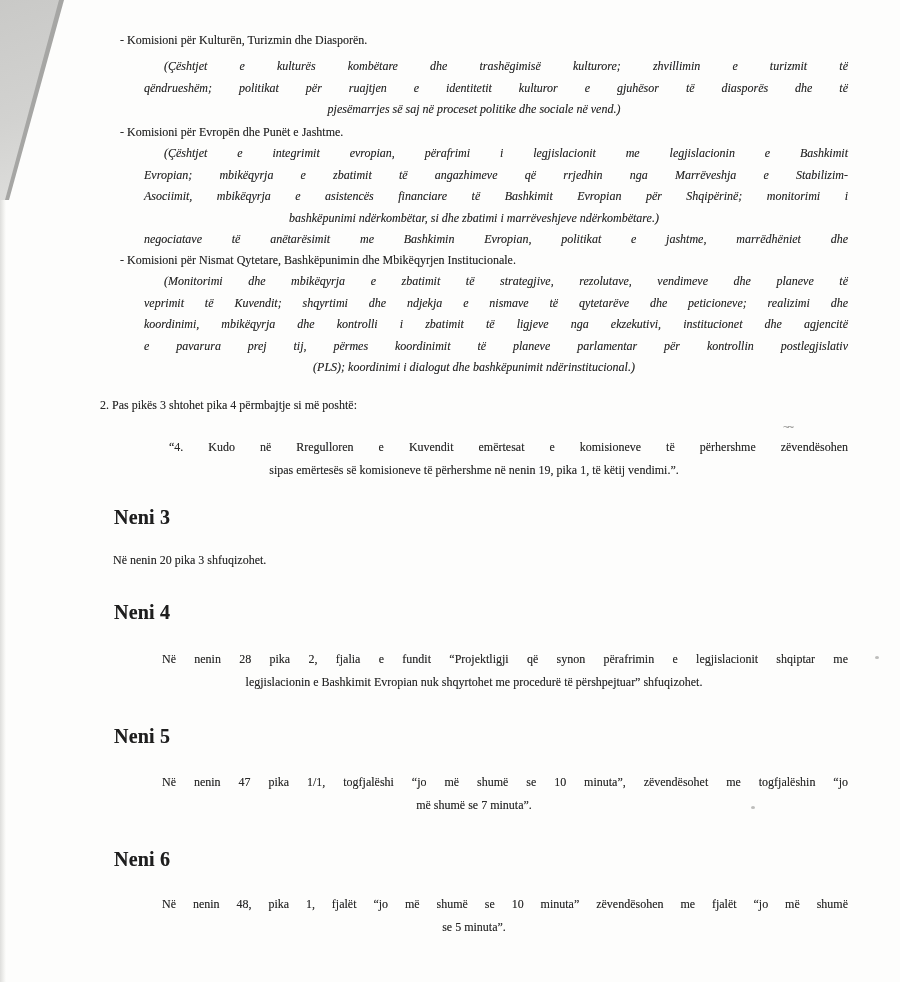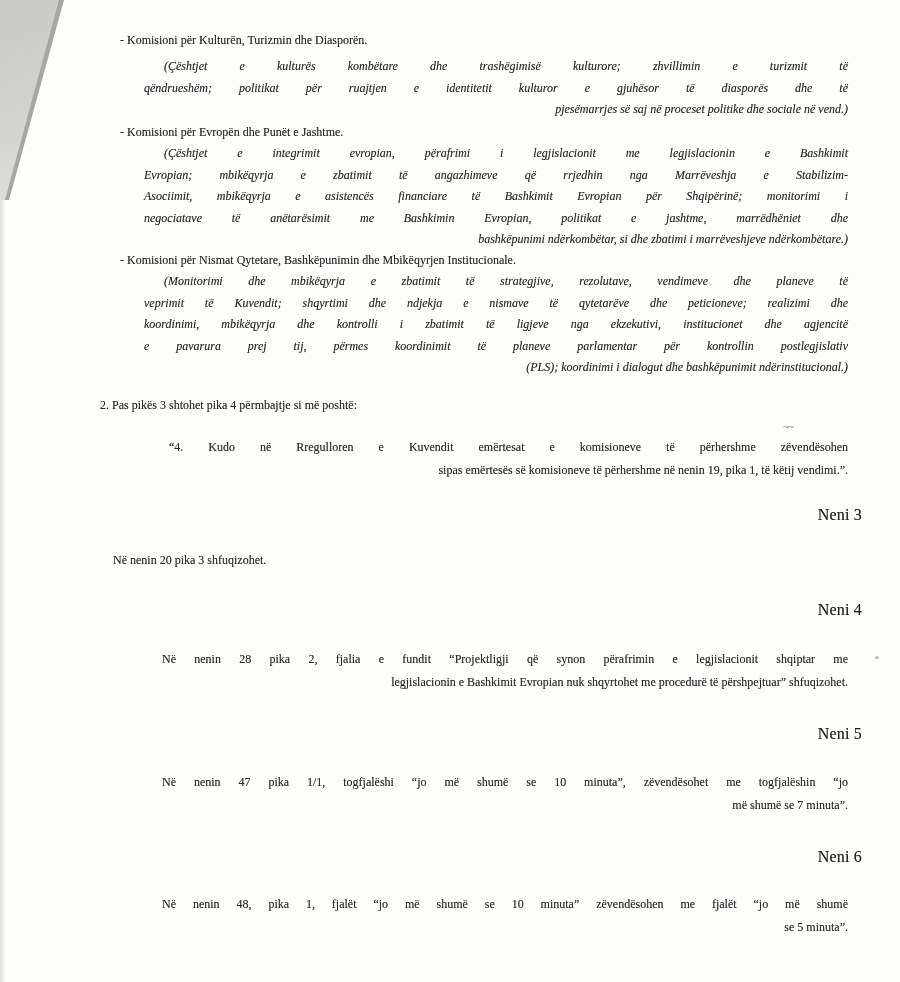--- a/index.html
+++ b/index.html
@@ -35,28 +35,28 @@
     position:absolute;left:100px;width:748px;
     font-size:12px;line-height:21px;
     color:#282828;
     text-shadow:0 0 0.4px rgba(45,45,45,0.45);
   }
   .bullet{white-space:nowrap;padding-left:20px;}
   .ital{font-style:italic;}
   .ital .ln{line-height:21.5px;}
   .bodytext .ln{line-height:23px;}
   .jl{text-align:justify;text-align-last:justify;margin-left:44px;}
-  .ll{text-align:right;}
+  .ll{text-align:center;}
   .ind20{text-indent:20px;}
   .ind25{text-indent:25px;}
   .ind18{text-indent:18px;}
   .ind13{text-indent:13px;}
   .heading{
     position:absolute;left:114px;width:748px;
-    text-align:right;font-weight:400;font-size:16px;
+    text-align:left;font-weight:700;font-size:20px;
     color:#1e1e1e;letter-spacing:0.2px;
     text-shadow:0 0 0.4px rgba(30,30,30,0.5);
   }
   
   .y-b1{top:30px;} .y-d1{top:56px;} .y-b2{top:122px;} .y-d2{top:143px;}
   .y-b3{top:250px;} .y-d3{top:271px;} .y-p2{top:395px;} .y-q4{top:436px;}
   .y-n3{top:506px;} .y-a3{top:550px;} .y-n4{top:601px;} .y-a4{top:648px;}
   .y-n5{top:725px;} .y-a5{top:771px;} .y-n6{top:848px;} .y-a6{top:893px;}
   
   .smudge{
@@ -88,22 +88,22 @@
     <div class="ln jl">qëndrueshëm; politikat për ruajtjen e identitetit kulturor e gjuhësor të diasporës dhe të</div>
     <div class="ln ll">pjesëmarrjes së saj në proceset politike dhe sociale në vend.)</div>
   </div>
 
   <div class="block bullet y-b2">- Komisioni për Evropën dhe Punët e Jashtme.</div>
 
   <div class="block ital y-d2">
     <div class="ln jl ind20">(Çështjet e integrimit evropian, përafrimi i legjislacionit me legjislacionin e Bashkimit</div>
     <div class="ln jl">Evropian; mbikëqyrja e zbatimit të angazhimeve që rrjedhin nga Marrëveshja e Stabilizim-</div>
     <div class="ln jl">Asociimit, mbikëqyrja e asistencës financiare të Bashkimit Evropian për Shqipërinë; monitorimi i</div>
+    <div class="ln ll">bashkëpunimi ndërkombëtar, si dhe zbatimi i marrëveshjeve ndërkombëtare.)</div>
     <div class="ln jl">negociatave të anëtarësimit me Bashkimin Evropian, politikat e jashtme, marrëdhëniet dhe</div>
-    <div class="ln ll">bashkëpunimi ndërkombëtar, si dhe zbatimi i marrëveshjeve ndërkombëtare.)</div>
   </div>
 
   <div class="block bullet y-b3">- Komisioni për Nismat Qytetare, Bashkëpunimin dhe Mbikëqyrjen Institucionale.</div>
 
   <div class="block ital y-d3">
     <div class="ln jl ind20">(Monitorimi dhe mbikëqyrja e zbatimit të strategjive, rezolutave, vendimeve dhe planeve të</div>
     <div class="ln jl">veprimit të Kuvendit; shqyrtimi dhe ndjekja e nismave të qytetarëve dhe peticioneve; realizimi dhe</div>
     <div class="ln jl">koordinimi, mbikëqyrja dhe kontrolli i zbatimit të ligjeve nga ekzekutivi, institucionet dhe agjencitë</div>
     <div class="ln jl">e pavarura prej tij, përmes koordinimit të planeve parlamentar për kontrollin postlegjislativ</div>
     <div class="ln ll">(PLS); koordinimi i dialogut dhe bashkëpunimit ndërinstitucional.)</div>

